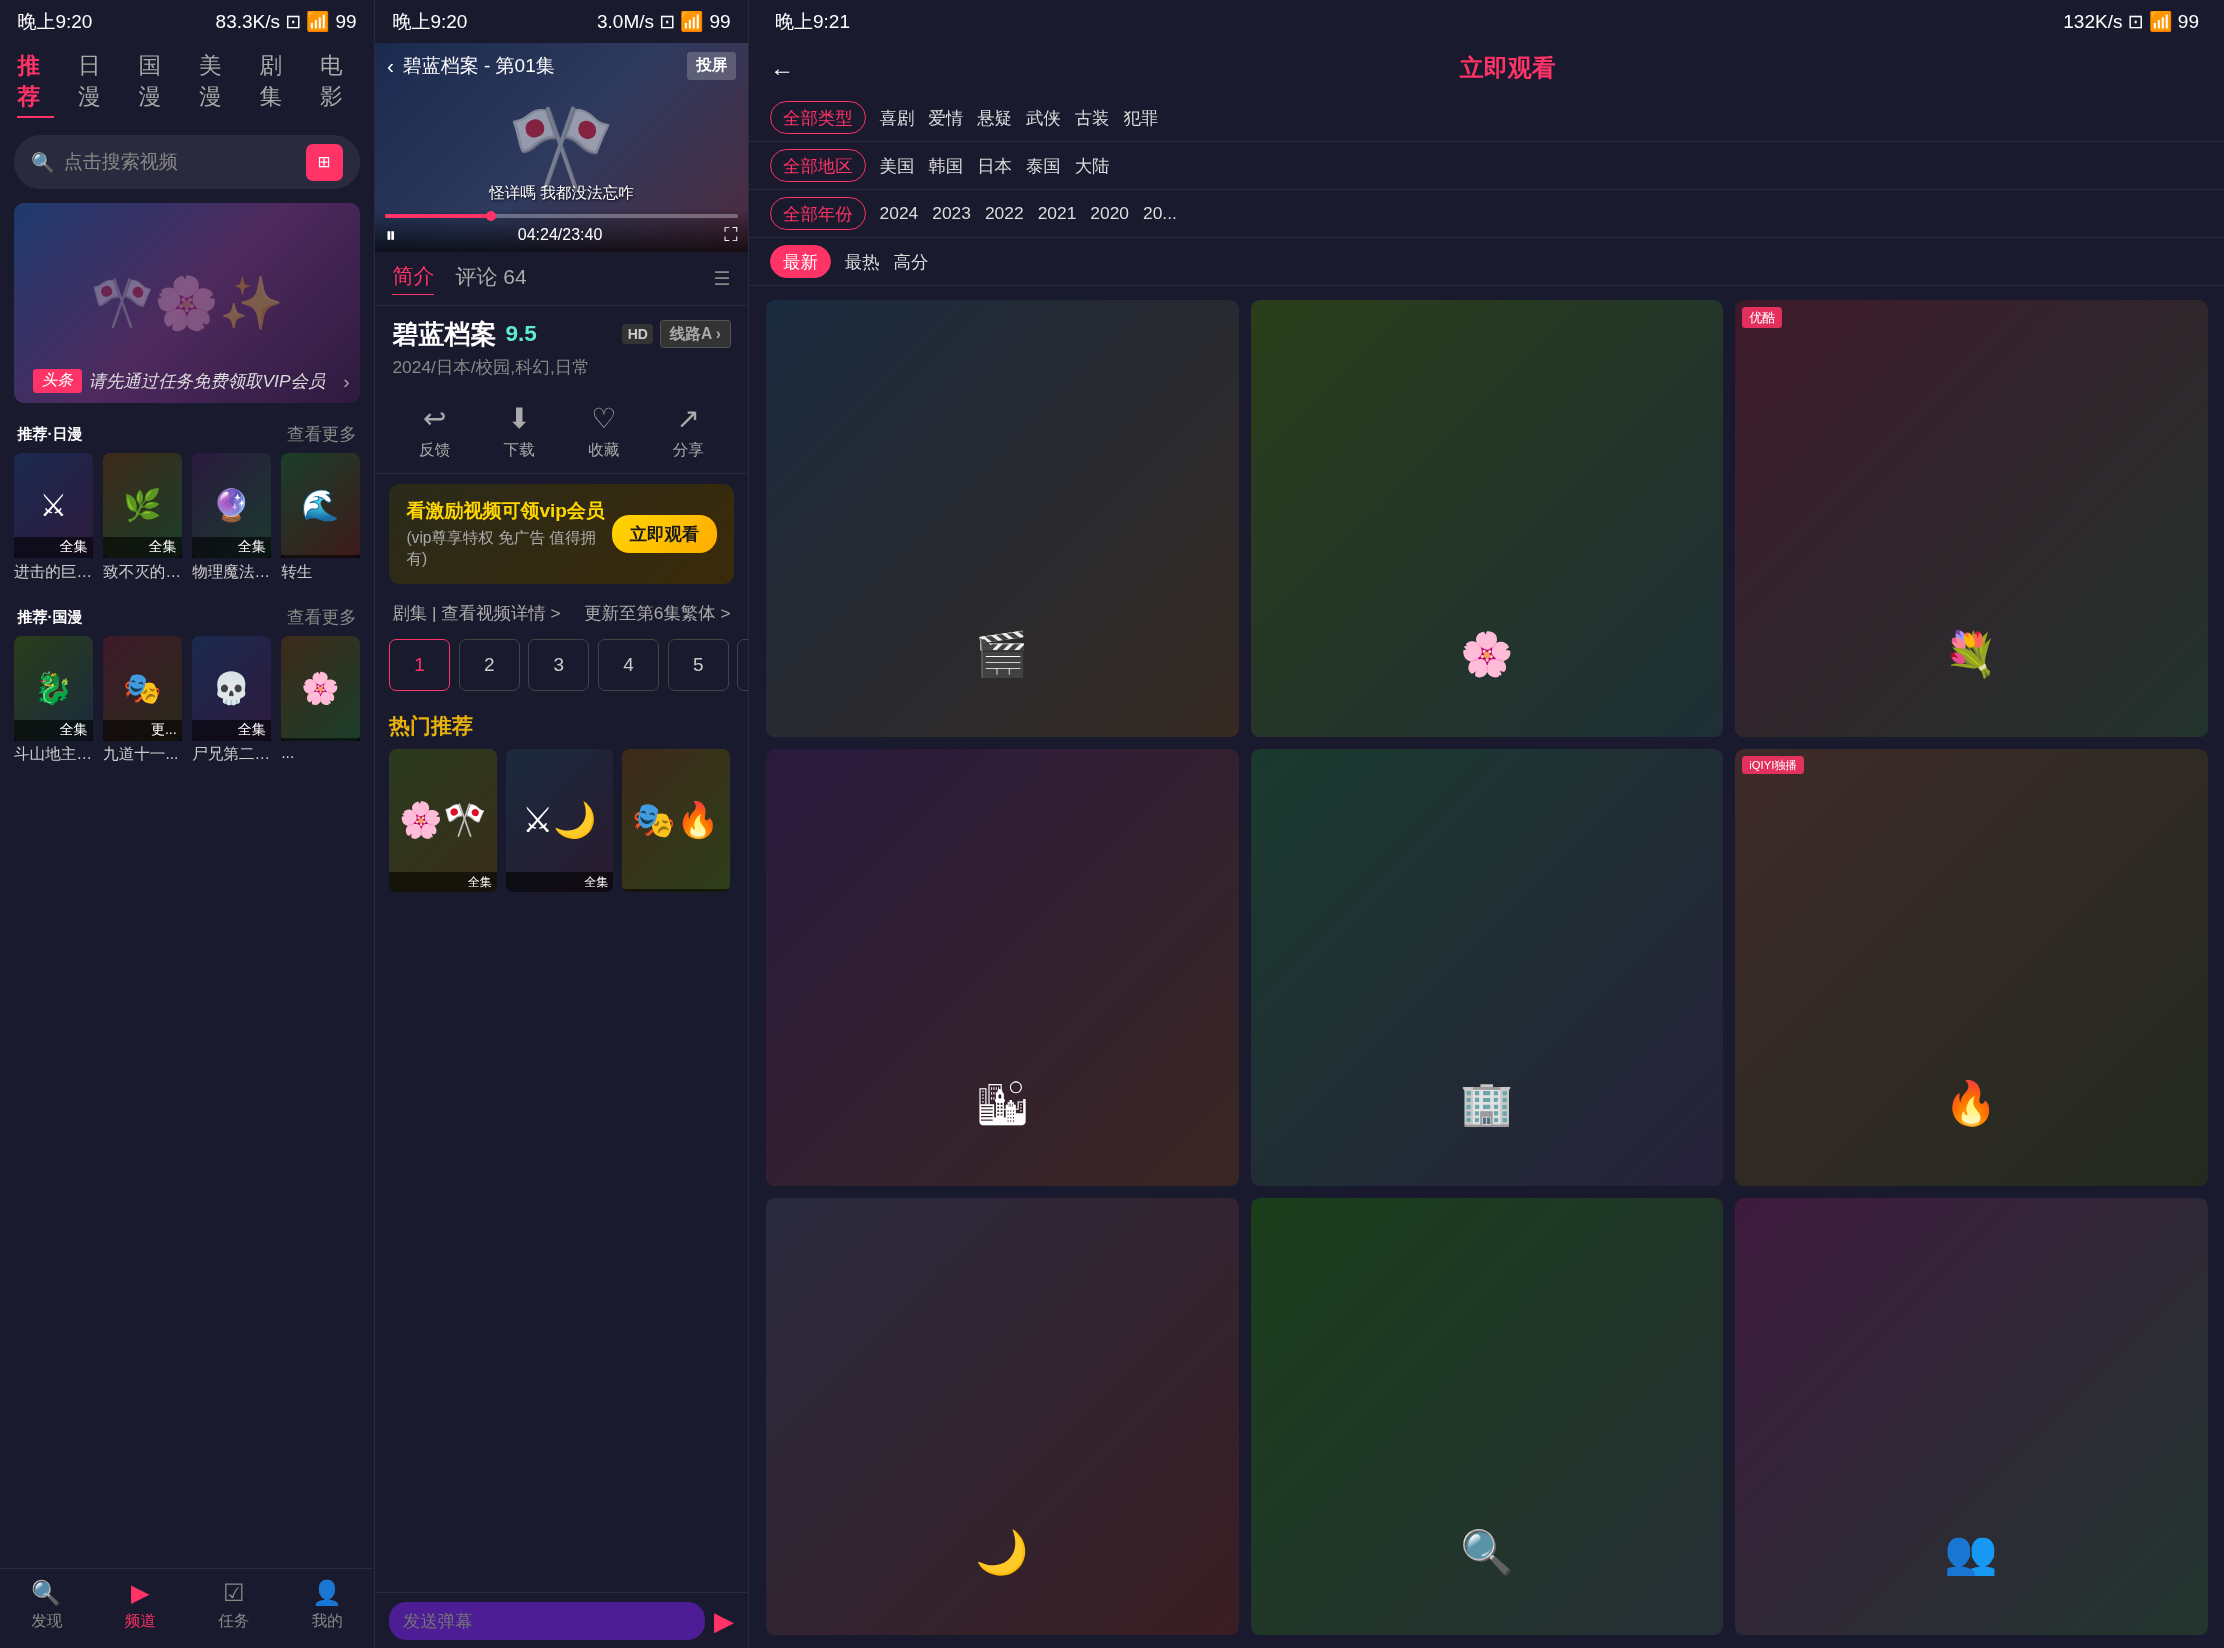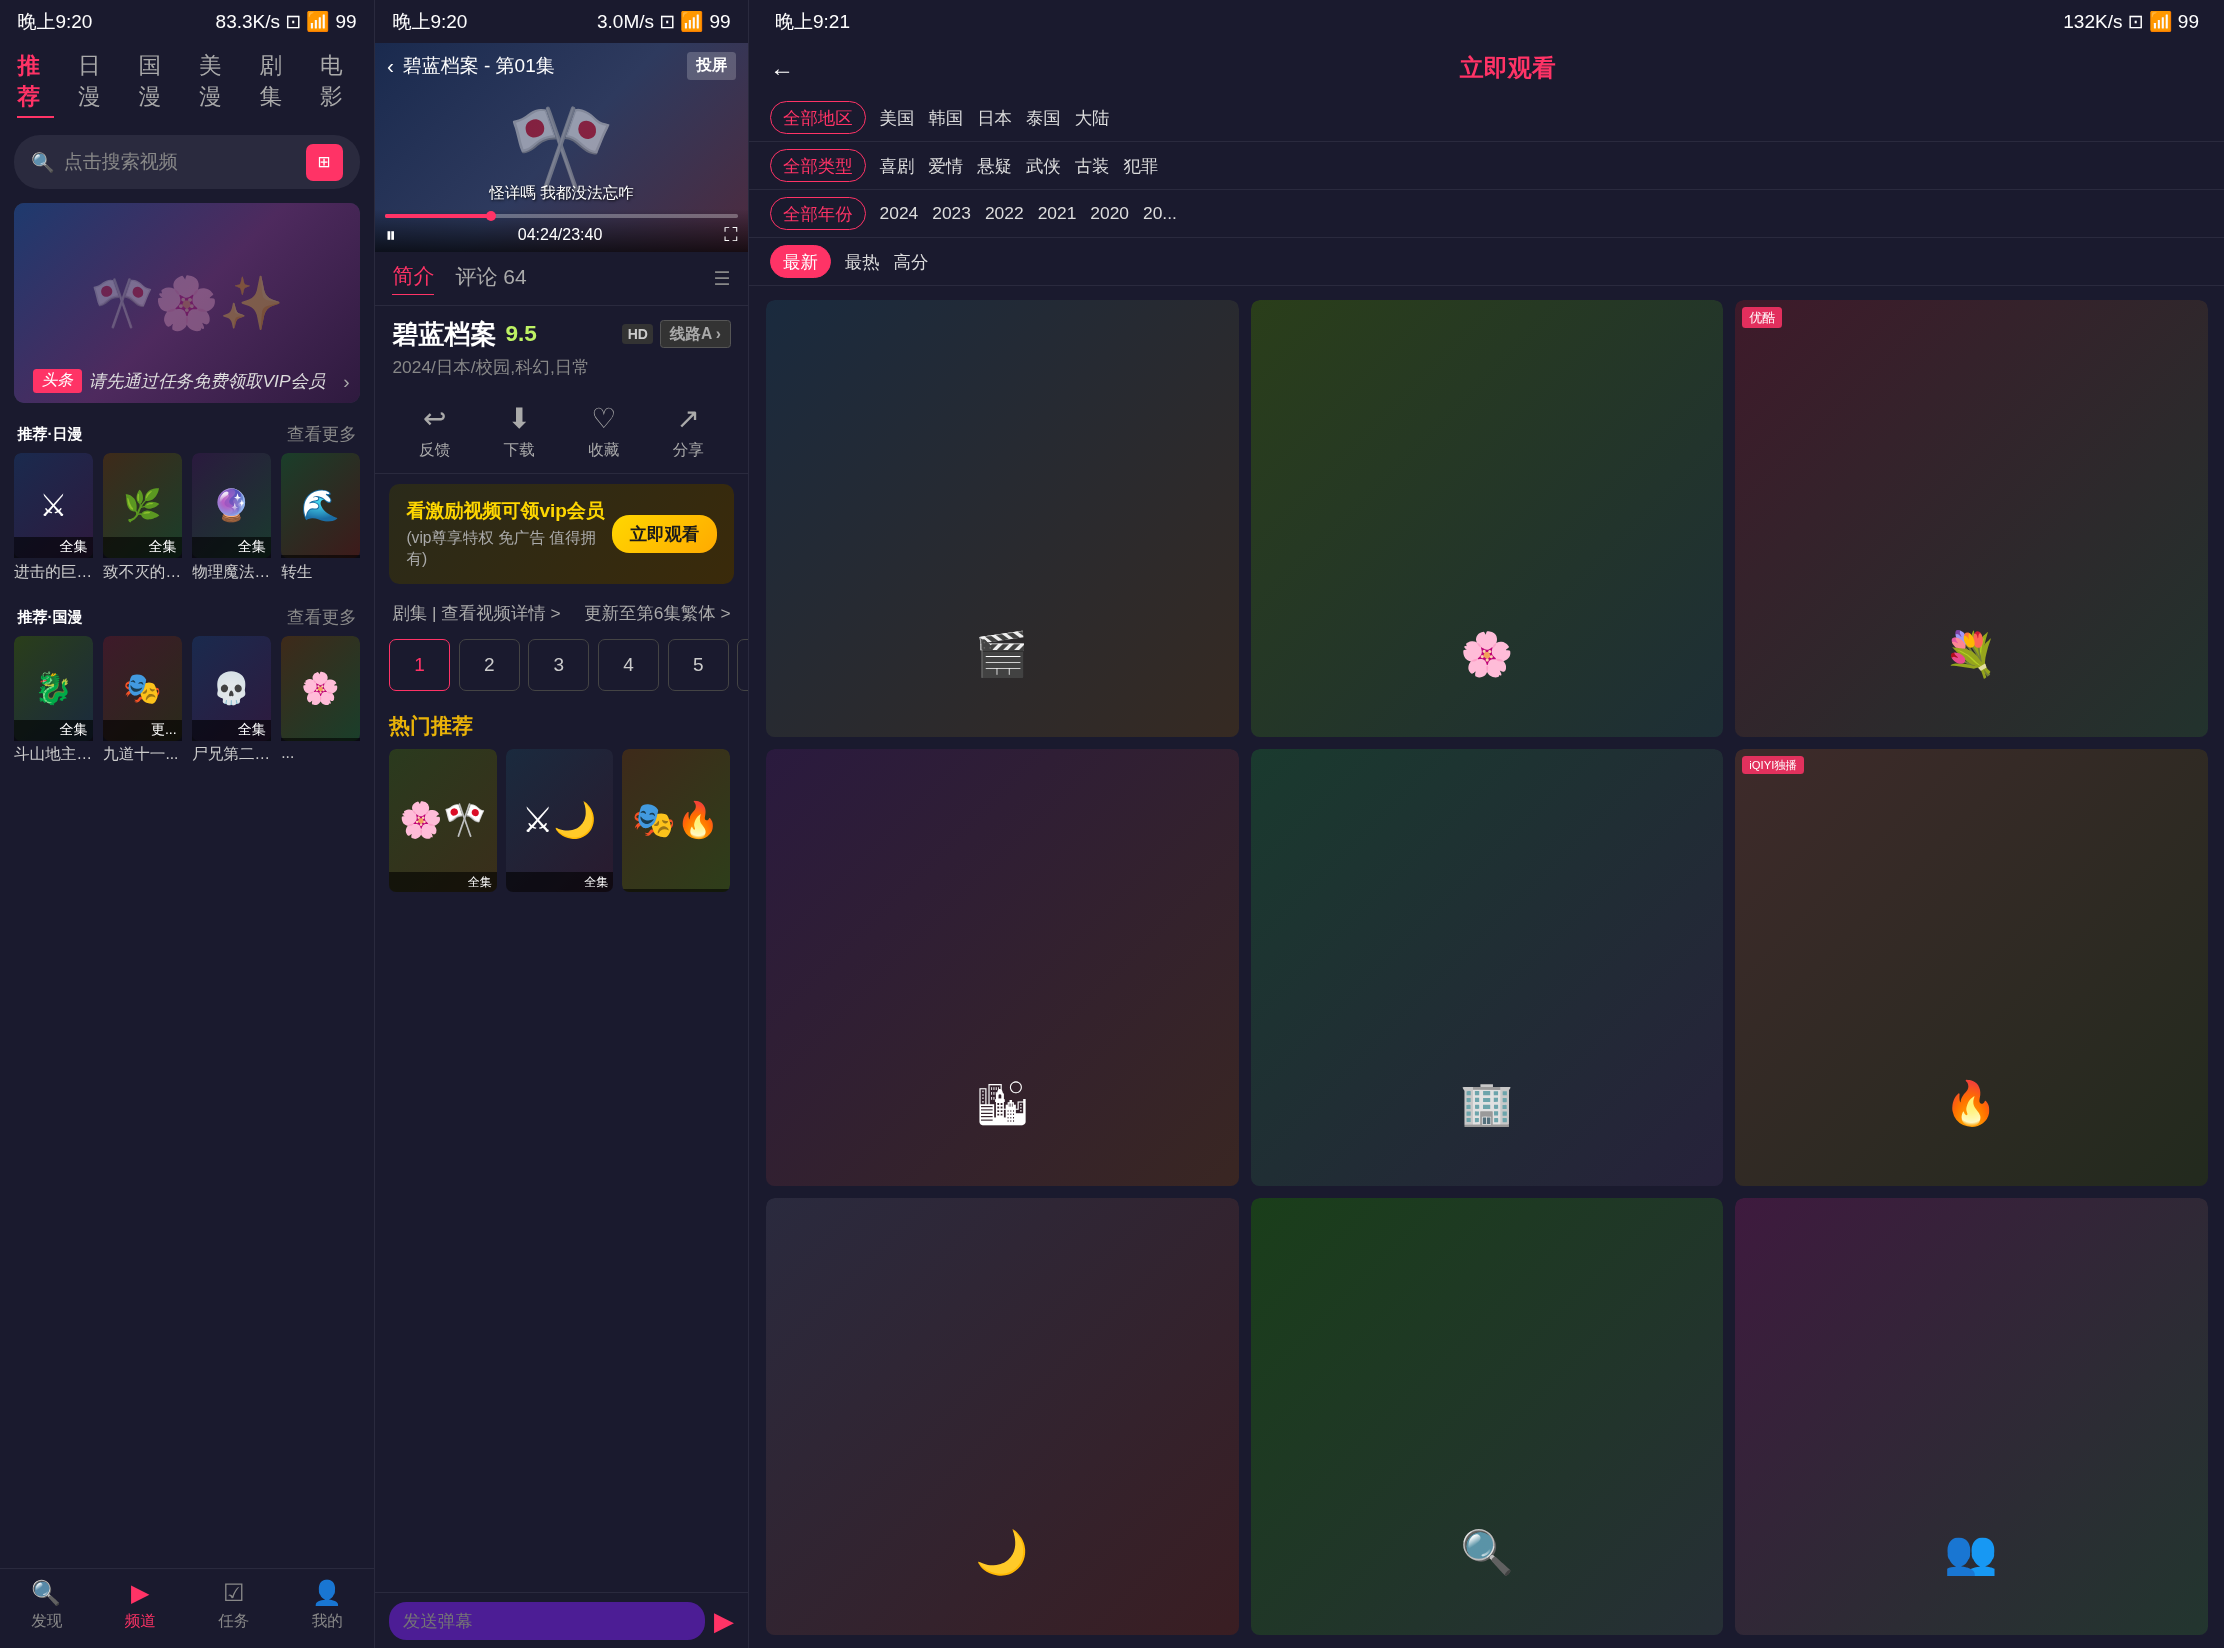--- a/index.html
+++ b/index.html
@@ -383,21 +383,21 @@
     }
     .anime-info-title {
       font-size: 26px;
       font-weight: bold;
       color: #fff;
       display: flex;
       align-items: center;
       gap: 9px;
     }
     .anime-score {
-      color: #bef264;
+      color: #5eead4;
       font-size: 22.6px;
       font-weight: bold;
     }
     .anime-route {
       display: flex;
       align-items: center;
       gap: 7px;
       margin-left: auto;
     }
     .route-badge {
@@ -972,35 +972,35 @@
       <span>99</span>
     </span>
   </div>
 
   <div class="right-header">
     <span class="back-btn">←</span>
     <span class="right-title">立即观看</span>
   </div>
 
   <div class="filter-row">
-    <span class="filter-badge">全部地区</span>
-    <span class="filter-option">美国</span>
-    <span class="filter-option">韩国</span>
-    <span class="filter-option">日本</span>
-    <span class="filter-option">泰国</span>
-    <span class="filter-option">大陆</span>
-  </div>
-  <div class="filter-row">
     <span class="filter-badge">全部类型</span>
     <span class="filter-option">喜剧</span>
     <span class="filter-option">爱情</span>
     <span class="filter-option">悬疑</span>
     <span class="filter-option">武侠</span>
     <span class="filter-option">古装</span>
     <span class="filter-option">犯罪</span>
+  </div>
+  <div class="filter-row">
+    <span class="filter-badge">全部地区</span>
+    <span class="filter-option">美国</span>
+    <span class="filter-option">韩国</span>
+    <span class="filter-option">日本</span>
+    <span class="filter-option">泰国</span>
+    <span class="filter-option">大陆</span>
   </div>
   <div class="filter-row">
     <span class="filter-badge">全部年份</span>
     <span class="filter-option">2024</span>
     <span class="filter-option">2023</span>
     <span class="filter-option">2022</span>
     <span class="filter-option">2021</span>
     <span class="filter-option">2020</span>
     <span class="filter-option">20...</span>
   </div>

